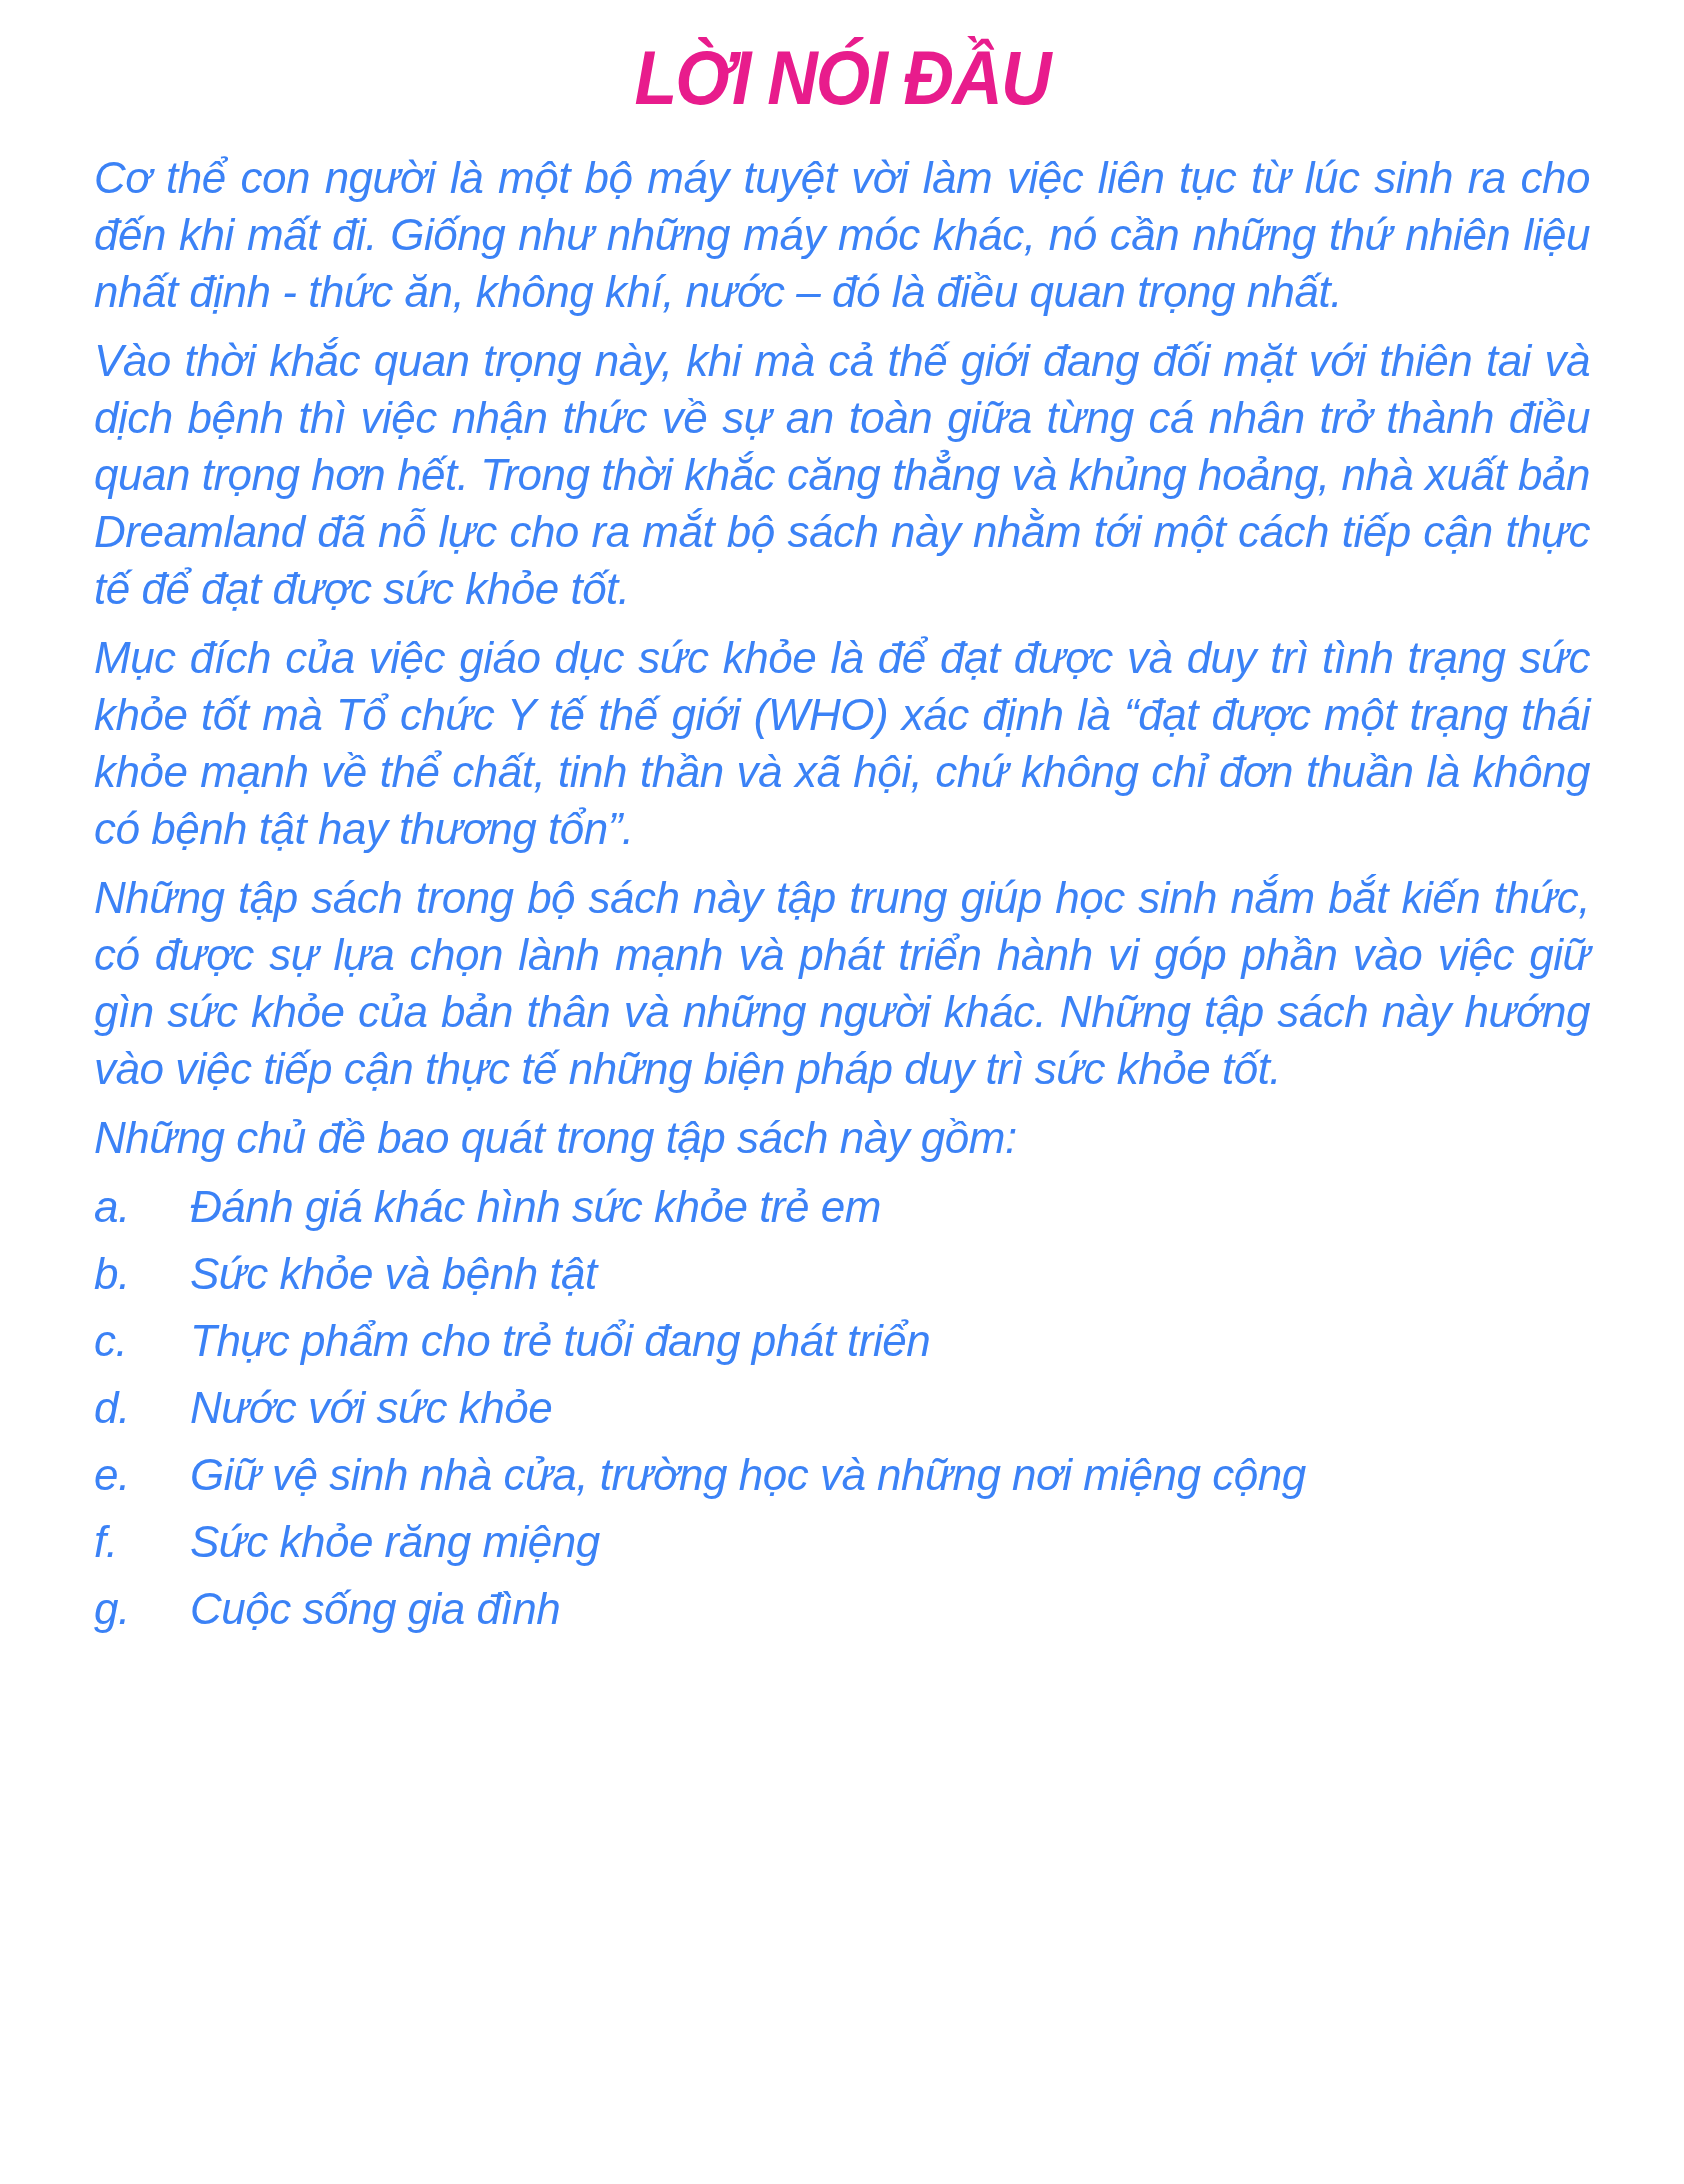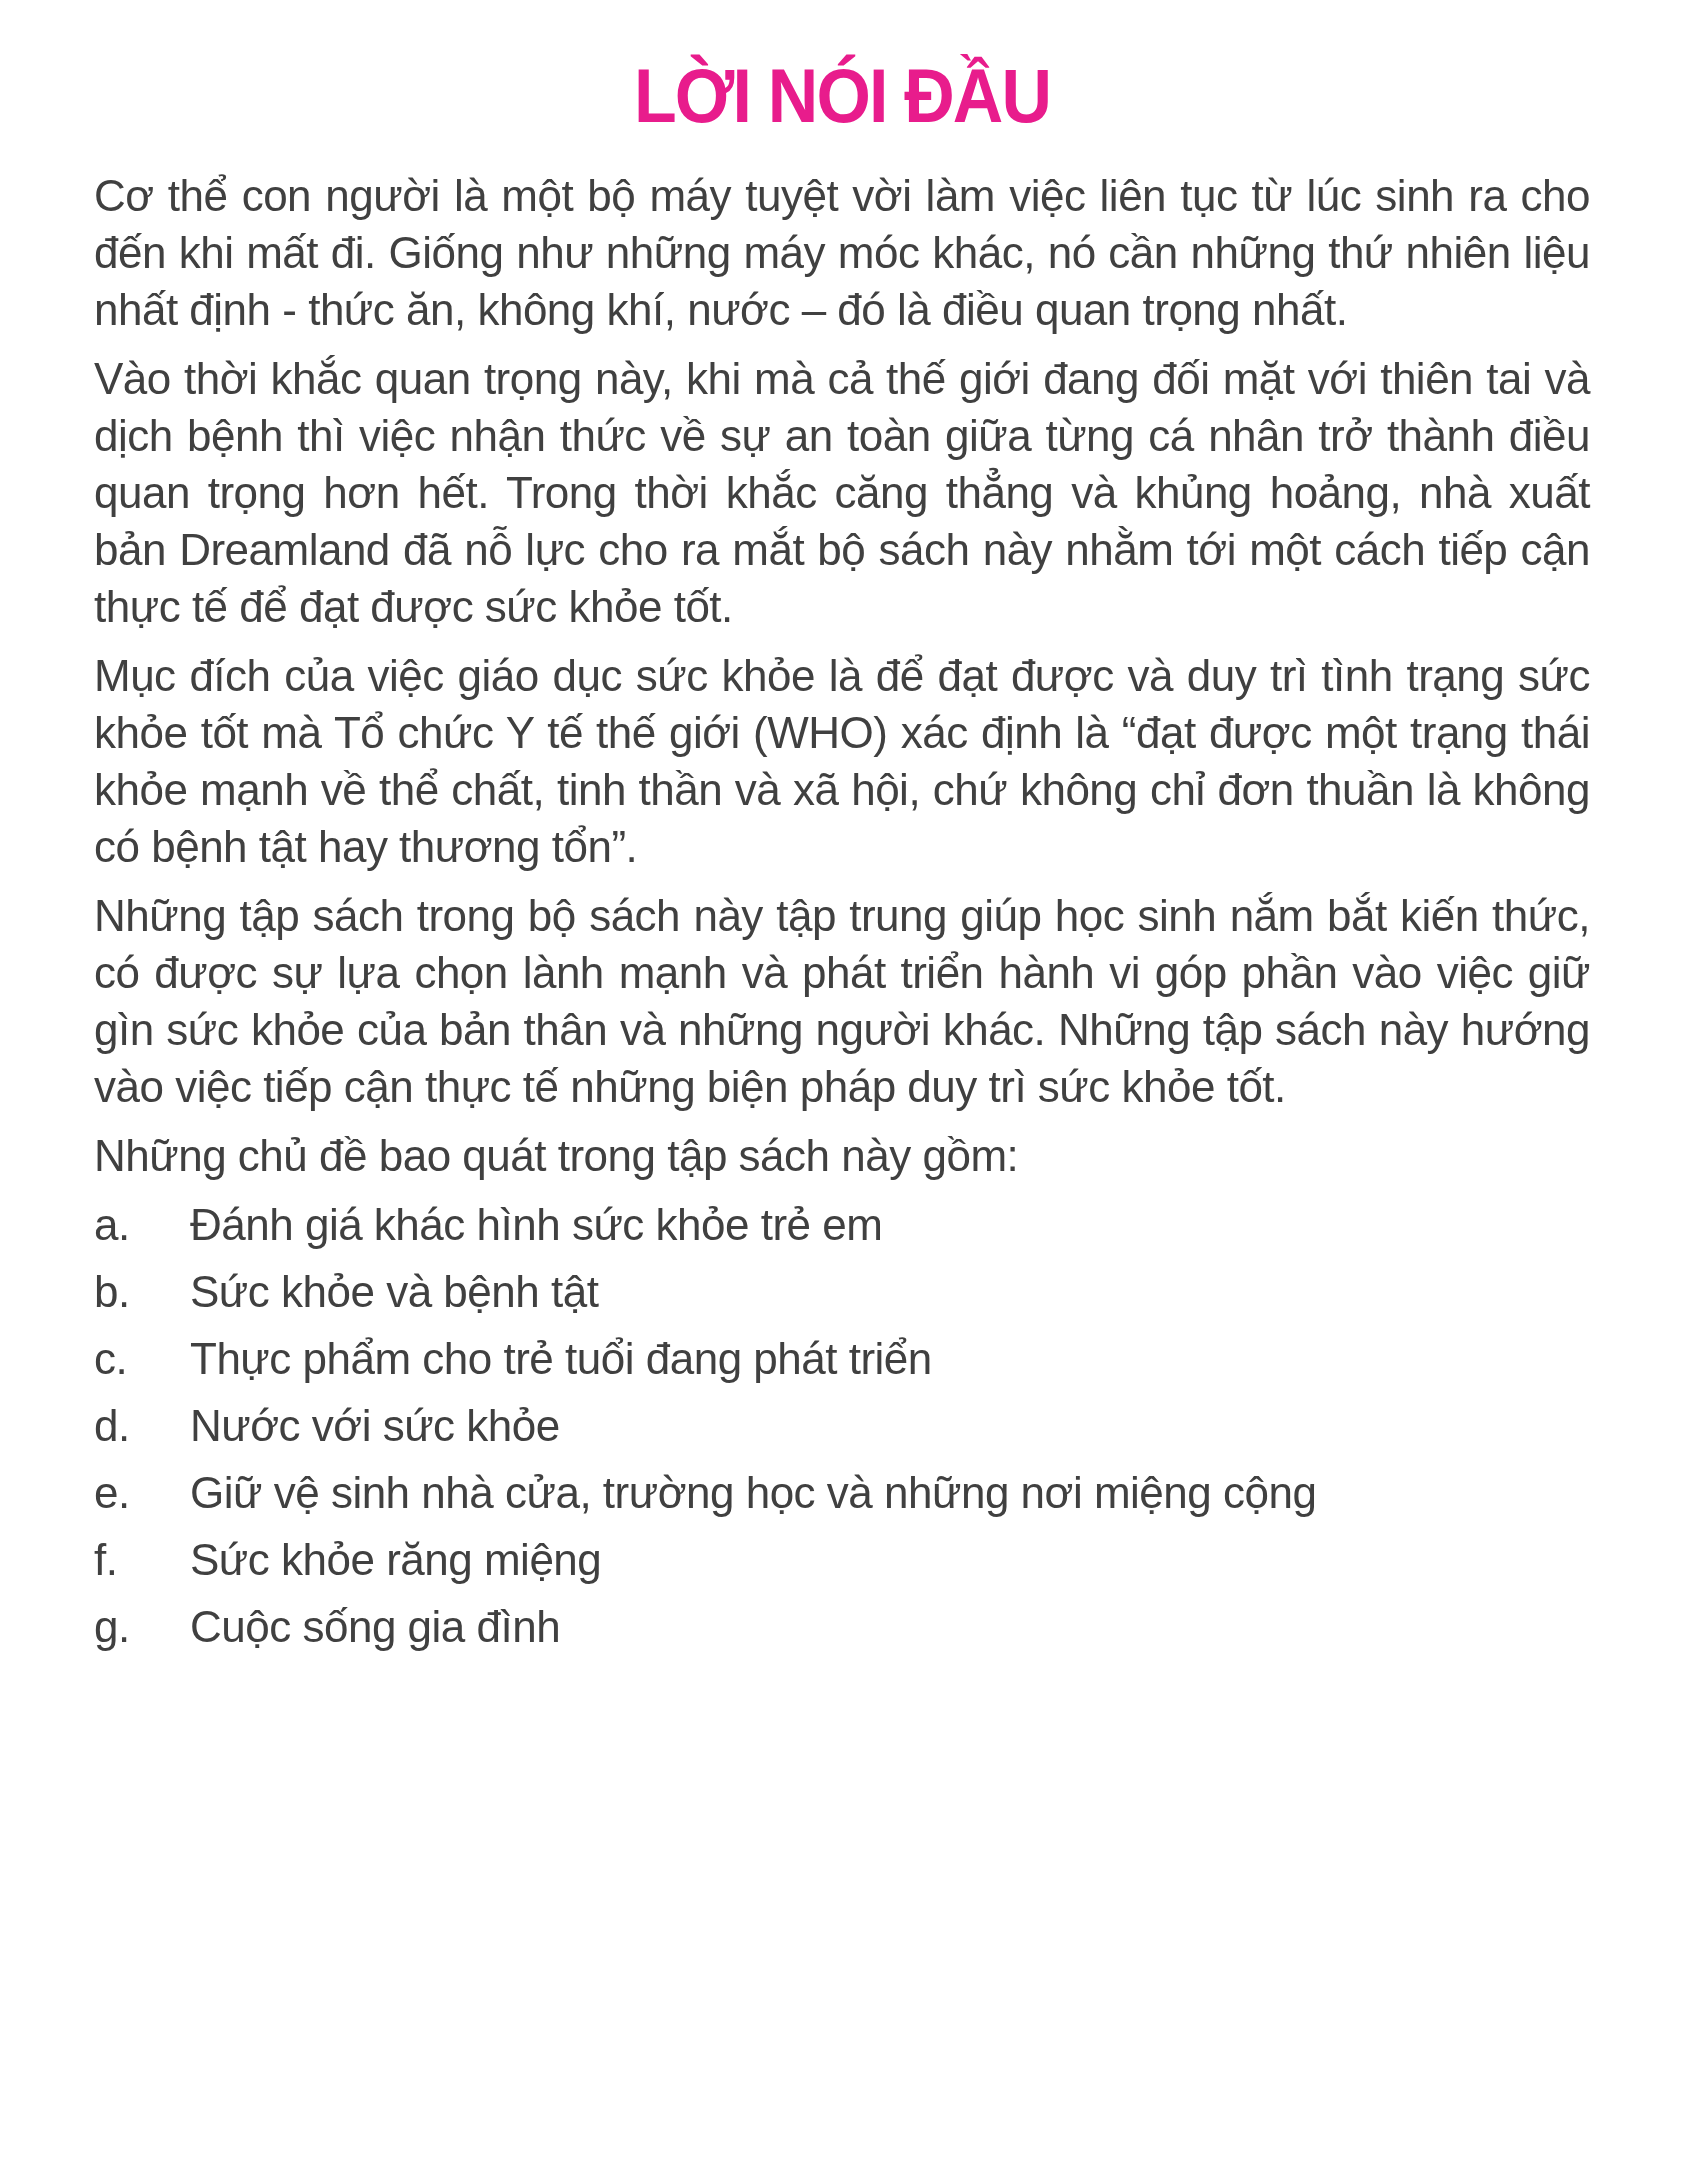--- a/index.html
+++ b/index.html
@@ -11,22 +11,23 @@
     width: 1684px;
     height: 2184px;
     overflow: hidden;
     font-family: "Liberation Sans", sans-serif;
     color: #1a1a1a;
   }
   .page {
     box-sizing: border-box;
     width: 1684px;
     height: 2184px;
-    padding: 48px 94px 40px 94px;
+    padding: 30px 94px 40px 94px;
     background: #ffffff;
+    font-style: italic;
   }
   .page-title {
     text-align: center;
     font-size: 76px;
     font-weight: bold;
     letter-spacing: -2px;
     line-height: 1.25;
     margin: 0 0 24px 0;
     
     color: #e81c8c;
@@ -62,21 +63,21 @@
     margin: 2px 0 0 0;
   }
 </style>
 </head>
 <body>
 
 <div class="page">
 
   <h1 class="page-title" style="color: rgb(232, 28, 140);">LỜI NÓI ĐẦU</h1>
 
-  <div class="body-text" style="color: #404040;">
+  <div class="body-text" style="color: #3b82f6;">
 
     <p class="para">Cơ thể con người là một bộ máy tuyệt vời làm việc liên tục từ lúc sinh ra cho đến khi mất đi. Giống như những máy móc khác, nó cần những thứ nhiên liệu nhất định - thức ăn, không khí, nước – đó là điều quan trọng nhất.</p>
     <p class="para">Vào thời khắc quan trọng này, khi mà cả thế giới đang đối mặt với thiên tai và dịch bệnh thì việc nhận thức về sự an toàn giữa từng cá nhân trở thành điều quan trọng hơn hết. Trong thời khắc căng thẳng và khủng hoảng, nhà xuất bản Dreamland đã nỗ lực cho ra mắt bộ sách này nhằm tới một cách tiếp cận thực tế để đạt được sức khỏe tốt.</p>
     <p class="para">Mục đích của việc giáo dục sức khỏe là để đạt được và duy trì tình trạng sức khỏe tốt mà Tổ chức Y tế thế giới (WHO) xác định là “đạt được một trạng thái khỏe mạnh về thể chất, tinh thần và xã hội, chứ không chỉ đơn thuần là không có bệnh tật hay thương tổn”.</p>
     <p class="para">Những tập sách trong bộ sách này tập trung giúp học sinh nắm bắt kiến thức, có được sự lựa chọn lành mạnh và phát triển hành vi góp phần vào việc giữ gìn sức khỏe của bản thân và những người khác. Những tập sách này hướng vào việc tiếp cận thực tế những biện pháp duy trì sức khỏe tốt.</p>
 
     <p class="para">Những chủ đề bao quát trong tập sách này gồm:</p>
 
     <div class="topics">
       <div class="topic">

